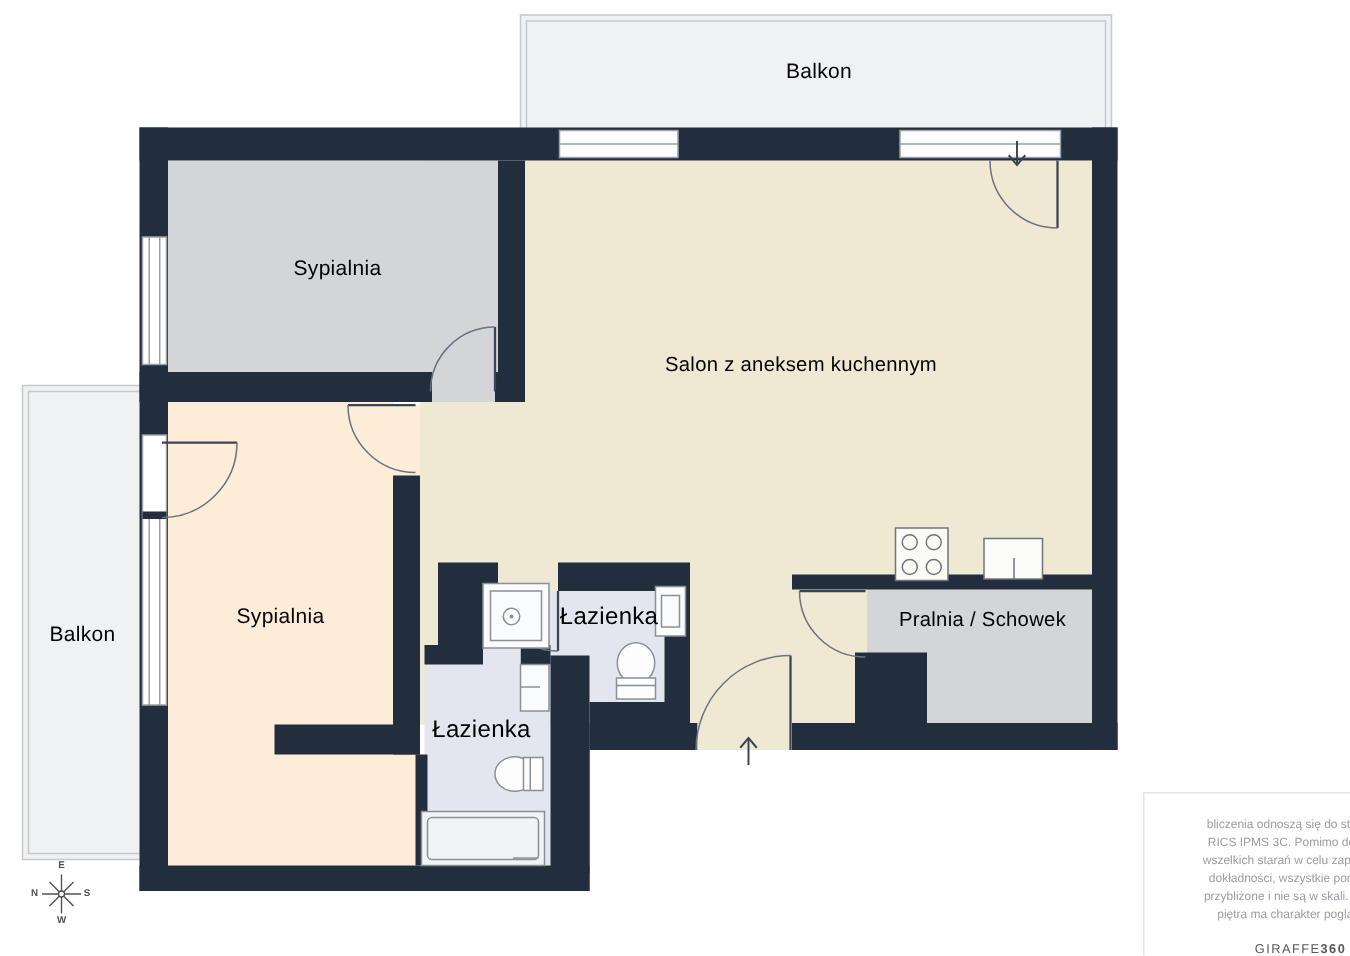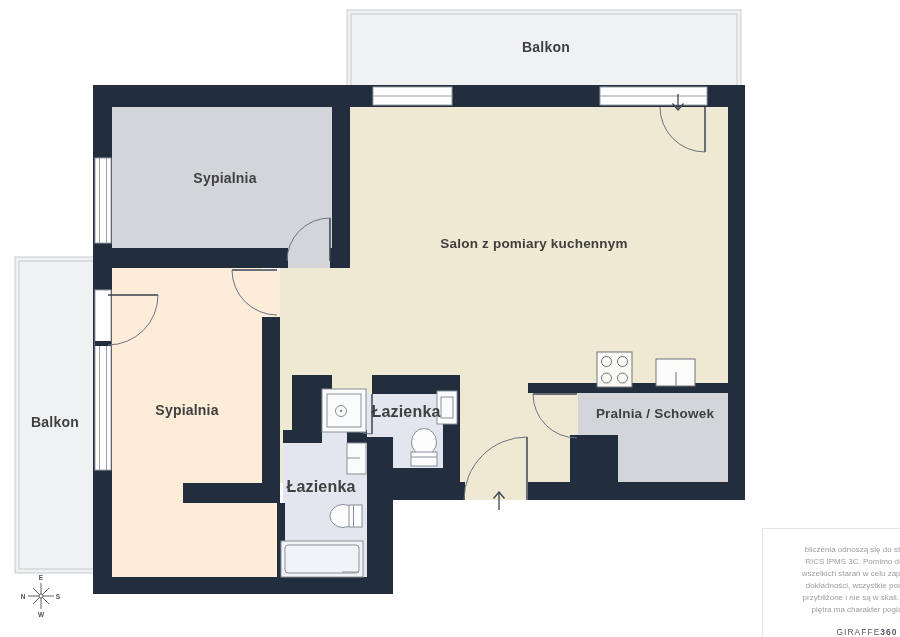--- a/index.html
+++ b/index.html
@@ -1,19 +1,19 @@
 <!DOCTYPE html>
 <html><head>
 <meta charset="utf-8">
 <style>
   html,body{margin:0;padding:0;background:#fff;}
   #stage{position:relative;width:900px;height:637px;background:#ffffff;overflow:hidden;
          font-family:"Liberation Sans", sans-serif;}
   #plan-svg{position:absolute;left:0;top:0;}
-  .room-label{position:absolute;transform:translate(-50%,-50%);font-weight:700;color:#404040;
+  .room-label{position:absolute;transform:translate(-50%,-50%);font-weight:400;color:#000000;
               white-space:nowrap;letter-spacing:.2px;}
   .lbl-14{font-size:14px;} .lbl-13{font-size:13.5px;} .lbl-12{font-size:16px;}
   .compass-letter{position:absolute;transform:translate(-50%,-50%);font-size:6.5px;font-weight:700;
                   color:#4c5157;}
   #disclaimer{position:absolute;left:762px;top:528px;width:210px;height:160px;background:#fff;
               border:1px solid #e4e4e4;box-sizing:border-box;padding:15px 8px 0 8px;text-align:center;}
   #disclaimer .dline{display:block;font-size:8px;line-height:12px;color:#999da1;}
   #brand{margin-top:11px;font-size:8.5px;color:#54585e;letter-spacing:1px;}
   #brand .b{font-weight:700;text-align:center;}
 </style>
@@ -183,21 +183,21 @@
       <line x1="28" y1="596" x2="54" y2="596"></line>
       <line x1="33" y1="588" x2="49" y2="604"></line>
       <line x1="49" y1="588" x2="33" y2="604"></line>
       <circle cx="41" cy="596" r="2" fill="#ffffff"></circle>
     </g>
   </svg>
 
   <div class="room-label lbl-14" style="left:546px;top:47px;">Balkon</div>
   <div class="room-label lbl-14" style="left:55px;top:422px;">Balkon</div>
   <div class="room-label lbl-14" style="left:225px;top:178px;">Sypialnia</div>
-  <div class="room-label lbl-13" style="left:534px;top:243px;">Salon z pomiary kuchennym</div>
+  <div class="room-label lbl-13" style="left:534px;top:243px;">Salon z aneksem kuchennym</div>
   <div class="room-label lbl-14" style="left:187px;top:410px;">Sypialnia</div>
   <div class="room-label lbl-12" style="left:406px;top:412px;">Łazienka</div>
   <div class="room-label lbl-12" style="left:321px;top:487px;">Łazienka</div>
   <div class="room-label lbl-13" style="left:655px;top:413px;">Pralnia / Schowek</div>
 
   <span class="compass-letter" style="left:41px;top:577px;">E</span>
   <span class="compass-letter" style="left:23px;top:596px;">N</span>
   <span class="compass-letter" style="left:58px;top:596px;">S</span>
   <span class="compass-letter" style="left:41px;top:614px;">W</span>
 

